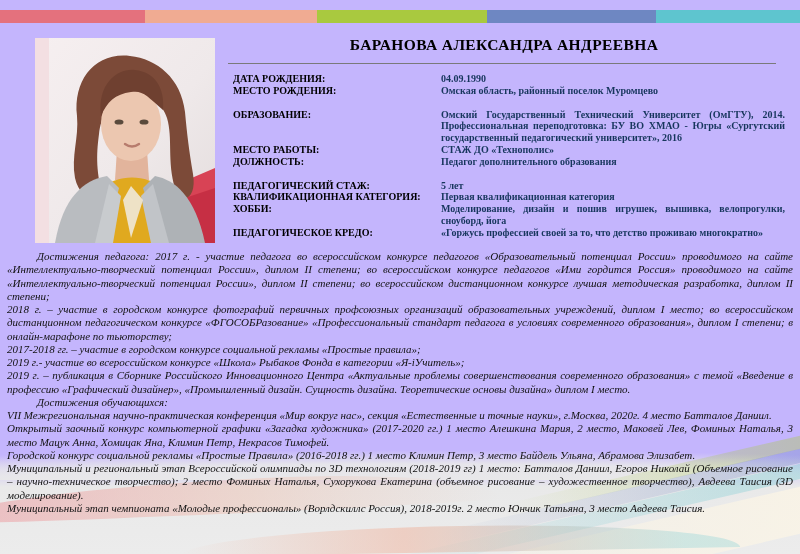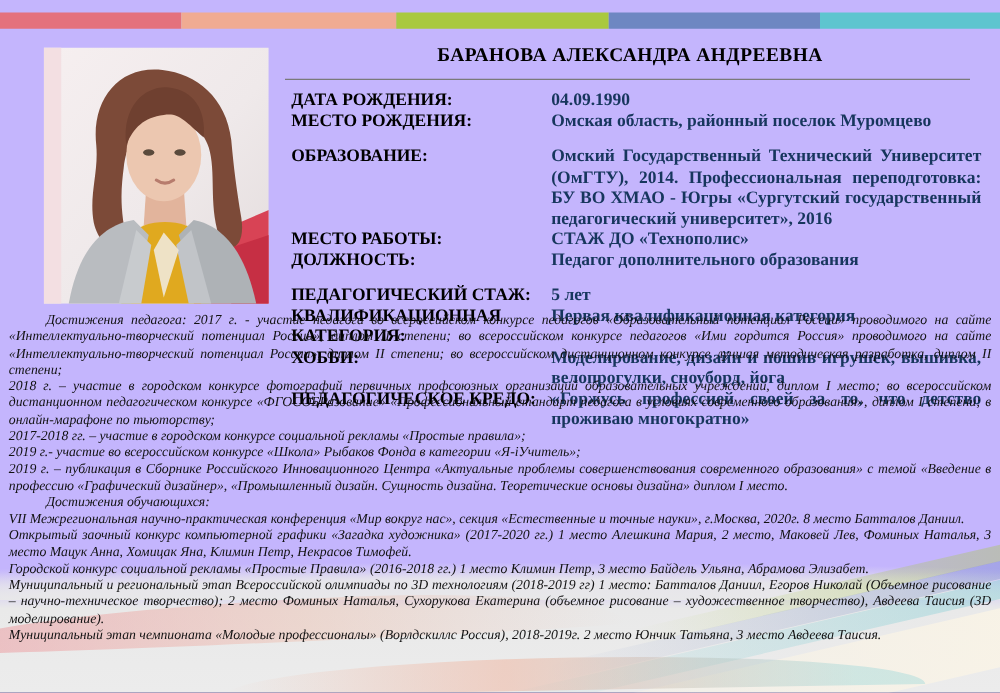--- a/index.html
+++ b/index.html
@@ -45,21 +45,21 @@
     position:absolute; top:36px; left:228px; width:552px; z-index:3;
     text-align:center; font-weight:bold; font-size:15.5px; letter-spacing:.4px;
   }
   .title-rule { position:absolute; top:63px; left:228px; width:548px; border-top:1px solid #7a7a7a; z-index:3; }
 
   
   .photo { position:absolute; top:38px; left:35px; width:180px; height:205px; z-index:3; }
   .photo svg { display:block; width:100%; height:100%; }
 
   
-  .profile { position:absolute; top:73px; left:233px; width:552px; z-index:3; font-size:14px; font-weight:bold; line-height:1.18; }
+  .profile { position:absolute; top:73px; left:233px; width:552px; z-index:3; font-size:10px; font-weight:bold; line-height:1.18; }
   .prow { display:grid; grid-template-columns:208px 1fr; }
   .prow.gap { margin-top:12px; }
   .plabel { color:#000; padding-right:8px; }
   .pvalue { color:#17365d; text-align:justify; }
 
   
   .bodytext {
     position:absolute; top:250px; left:7px; width:786px; z-index:3;
     font-style:italic; font-size:11px; line-height:1.205; text-align:justify; color:#111;
   }
@@ -166,20 +166,20 @@
     </div>
   </div>
 
   <div class="bodytext">
     <p class="indent">Достижения педагога: 2017 г. - участие педагога во всероссийском конкурсе педагогов «Образовательный потенциал России» проводимого на сайте «Интеллектуально-творческий потенциал России», диплом II степени; во всероссийском конкурсе педагогов «Ими гордится Россия» проводимого на сайте «Интеллектуально-творческий потенциал России», диплом II степени; во всероссийском дистанционном конкурсе лучшая методическая разработка, диплом II степени;</p>
     <p>2018 г. – участие в городском конкурсе фотографий первичных профсоюзных организаций образовательных учреждений, диплом I место;  во всероссийском дистанционном педагогическом конкурсе «ФГОСОБРазование» «Профессиональный стандарт педагога в условиях современного образования», диплом I степени; в онлайн-марафоне по тьюторству;</p>
     <p>2017-2018 гг. – участие в городском конкурсе социальной рекламы «Простые правила»;</p>
     <p>2019 г.- участие во всероссийском конкурсе «Школа» Рыбаков Фонда в категории «Я-iУчитель»;</p>
     <p>2019 г. – публикация в Сборнике Российского Инновационного Центра «Актуальные проблемы совершенствования современного образования» с темой «Введение в профессию «Графический дизайнер», «Промышленный дизайн. Сущность дизайна. Теоретические основы дизайна» диплом I место.</p>
     <p class="indent">Достижения обучающихся:</p>
-    <p>VII Межрегиональная научно-практическая конференция «Мир вокруг нас», секция «Естественные и точные науки», г.Москва, 2020г. 8 место Батталов Даниил.</p>
+    <p>VII Межрегиональная научно-практическая конференция «Мир вокруг нас», секция «Естественные и точные науки», г.Москва, 2020г. 4 место Батталов Даниил.</p>
     <p>Открытый заочный конкурс компьютерной графики «Загадка художника» (2017-2020 гг.) 1 место Алешкина Мария, 2 место, Маковей Лев, Фоминых Наталья, 3 место Мацук Анна, Хомицак Яна, Климин Петр, Некрасов Тимофей.</p>
     <p>Городской конкурс социальной рекламы «Простые Правила» (2016-2018 гг.) 1 место Климин Петр, 3 место Байдель Ульяна, Абрамова Элизабет.</p>
     <p>Муниципальный и региональный этап Всероссийской олимпиады по 3D технологиям (2018-2019 гг) 1 место: Батталов Даниил, Егоров Николай (Объемное рисование – научно-техническое творчество); 2 место Фоминых Наталья, Сухорукова Екатерина (объемное рисование – художественное творчество), Авдеева Таисия (3D моделирование).</p>
     <p>Муниципальный этап чемпионата «Молодые профессионалы» (Ворлдскиллс Россия), 2018-2019г. 2 место Юнчик Татьяна, 3 место Авдеева Таисия.</p>
   </div>
 
 </div>
 
 </body></html>

